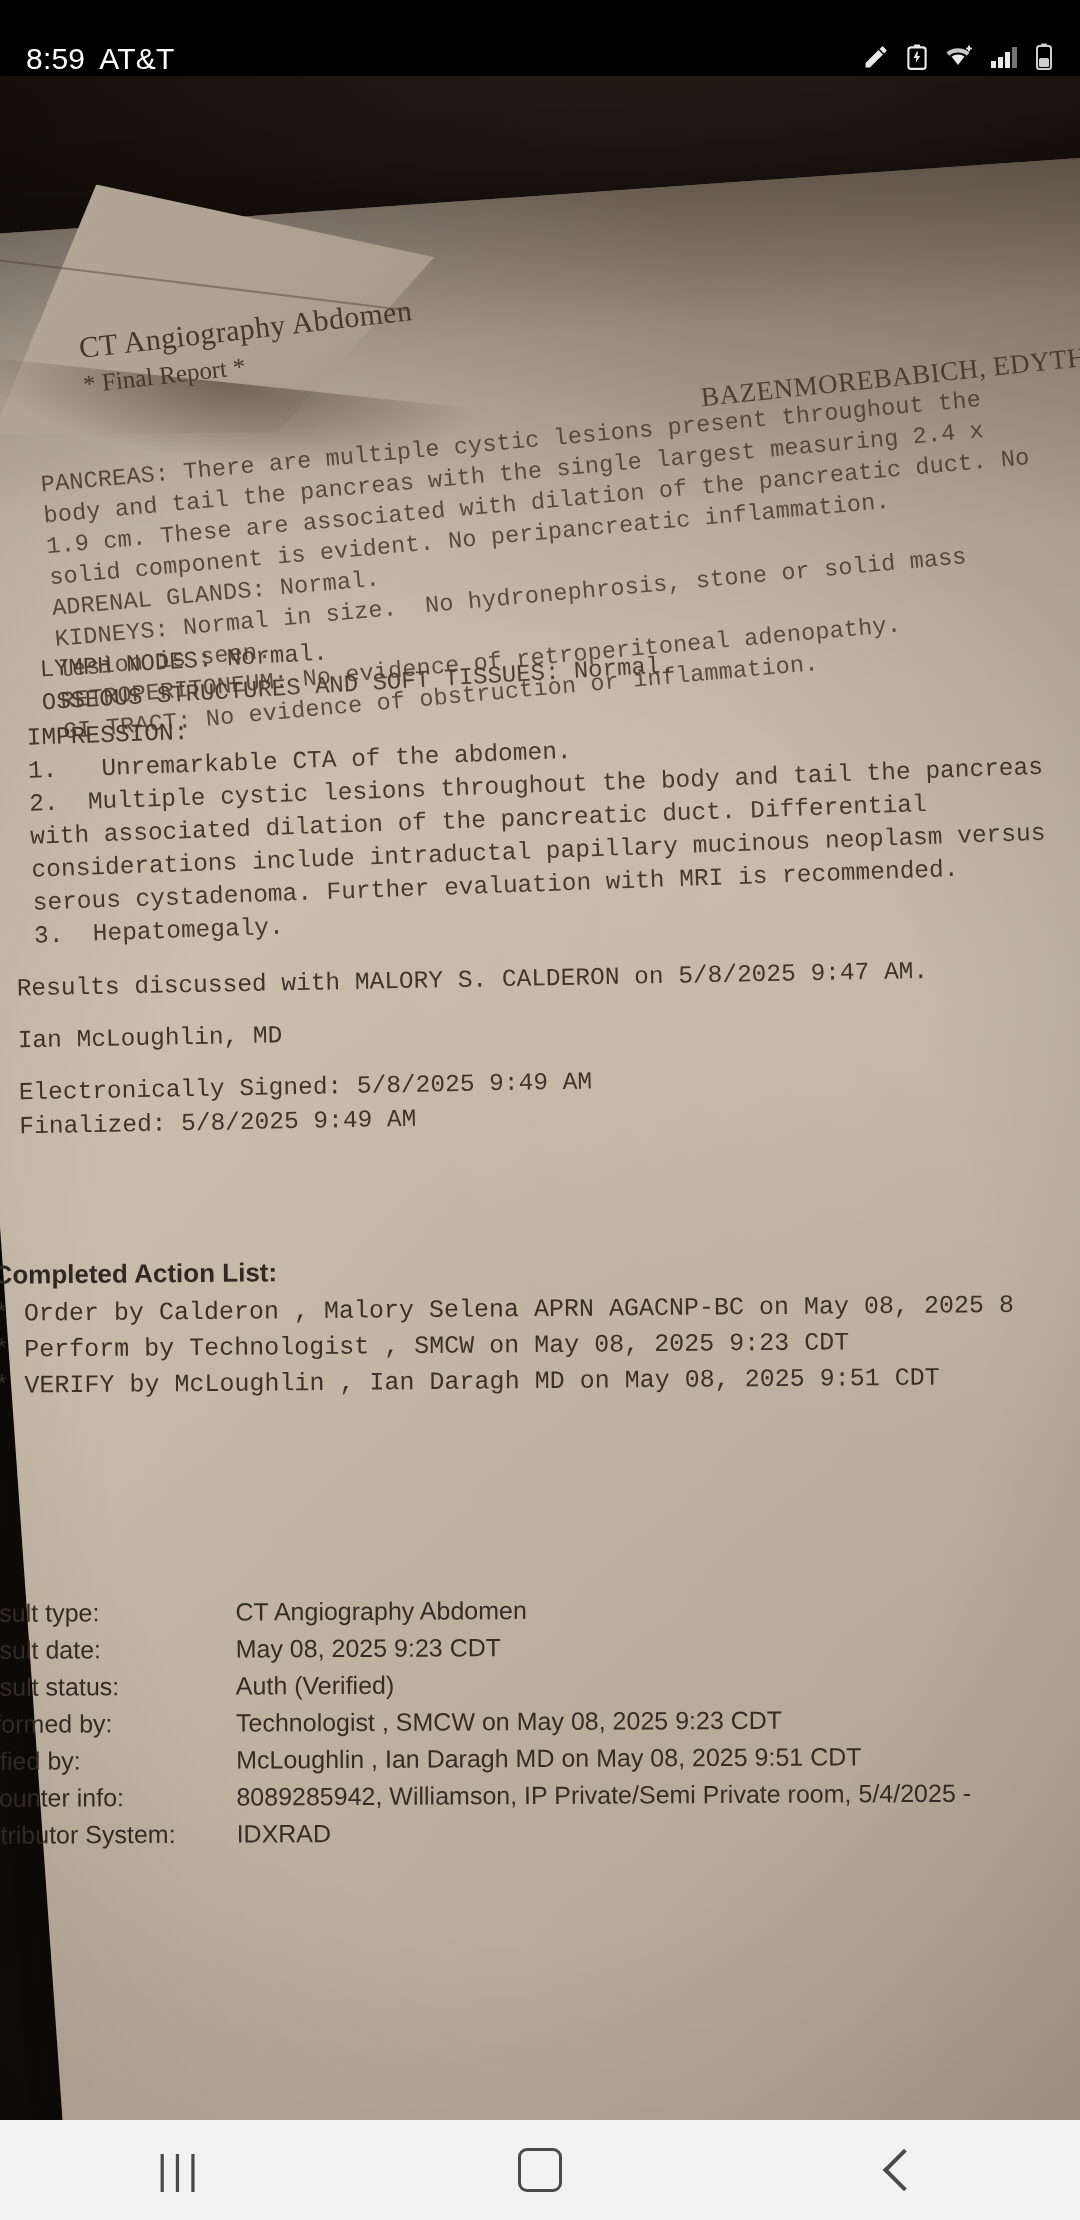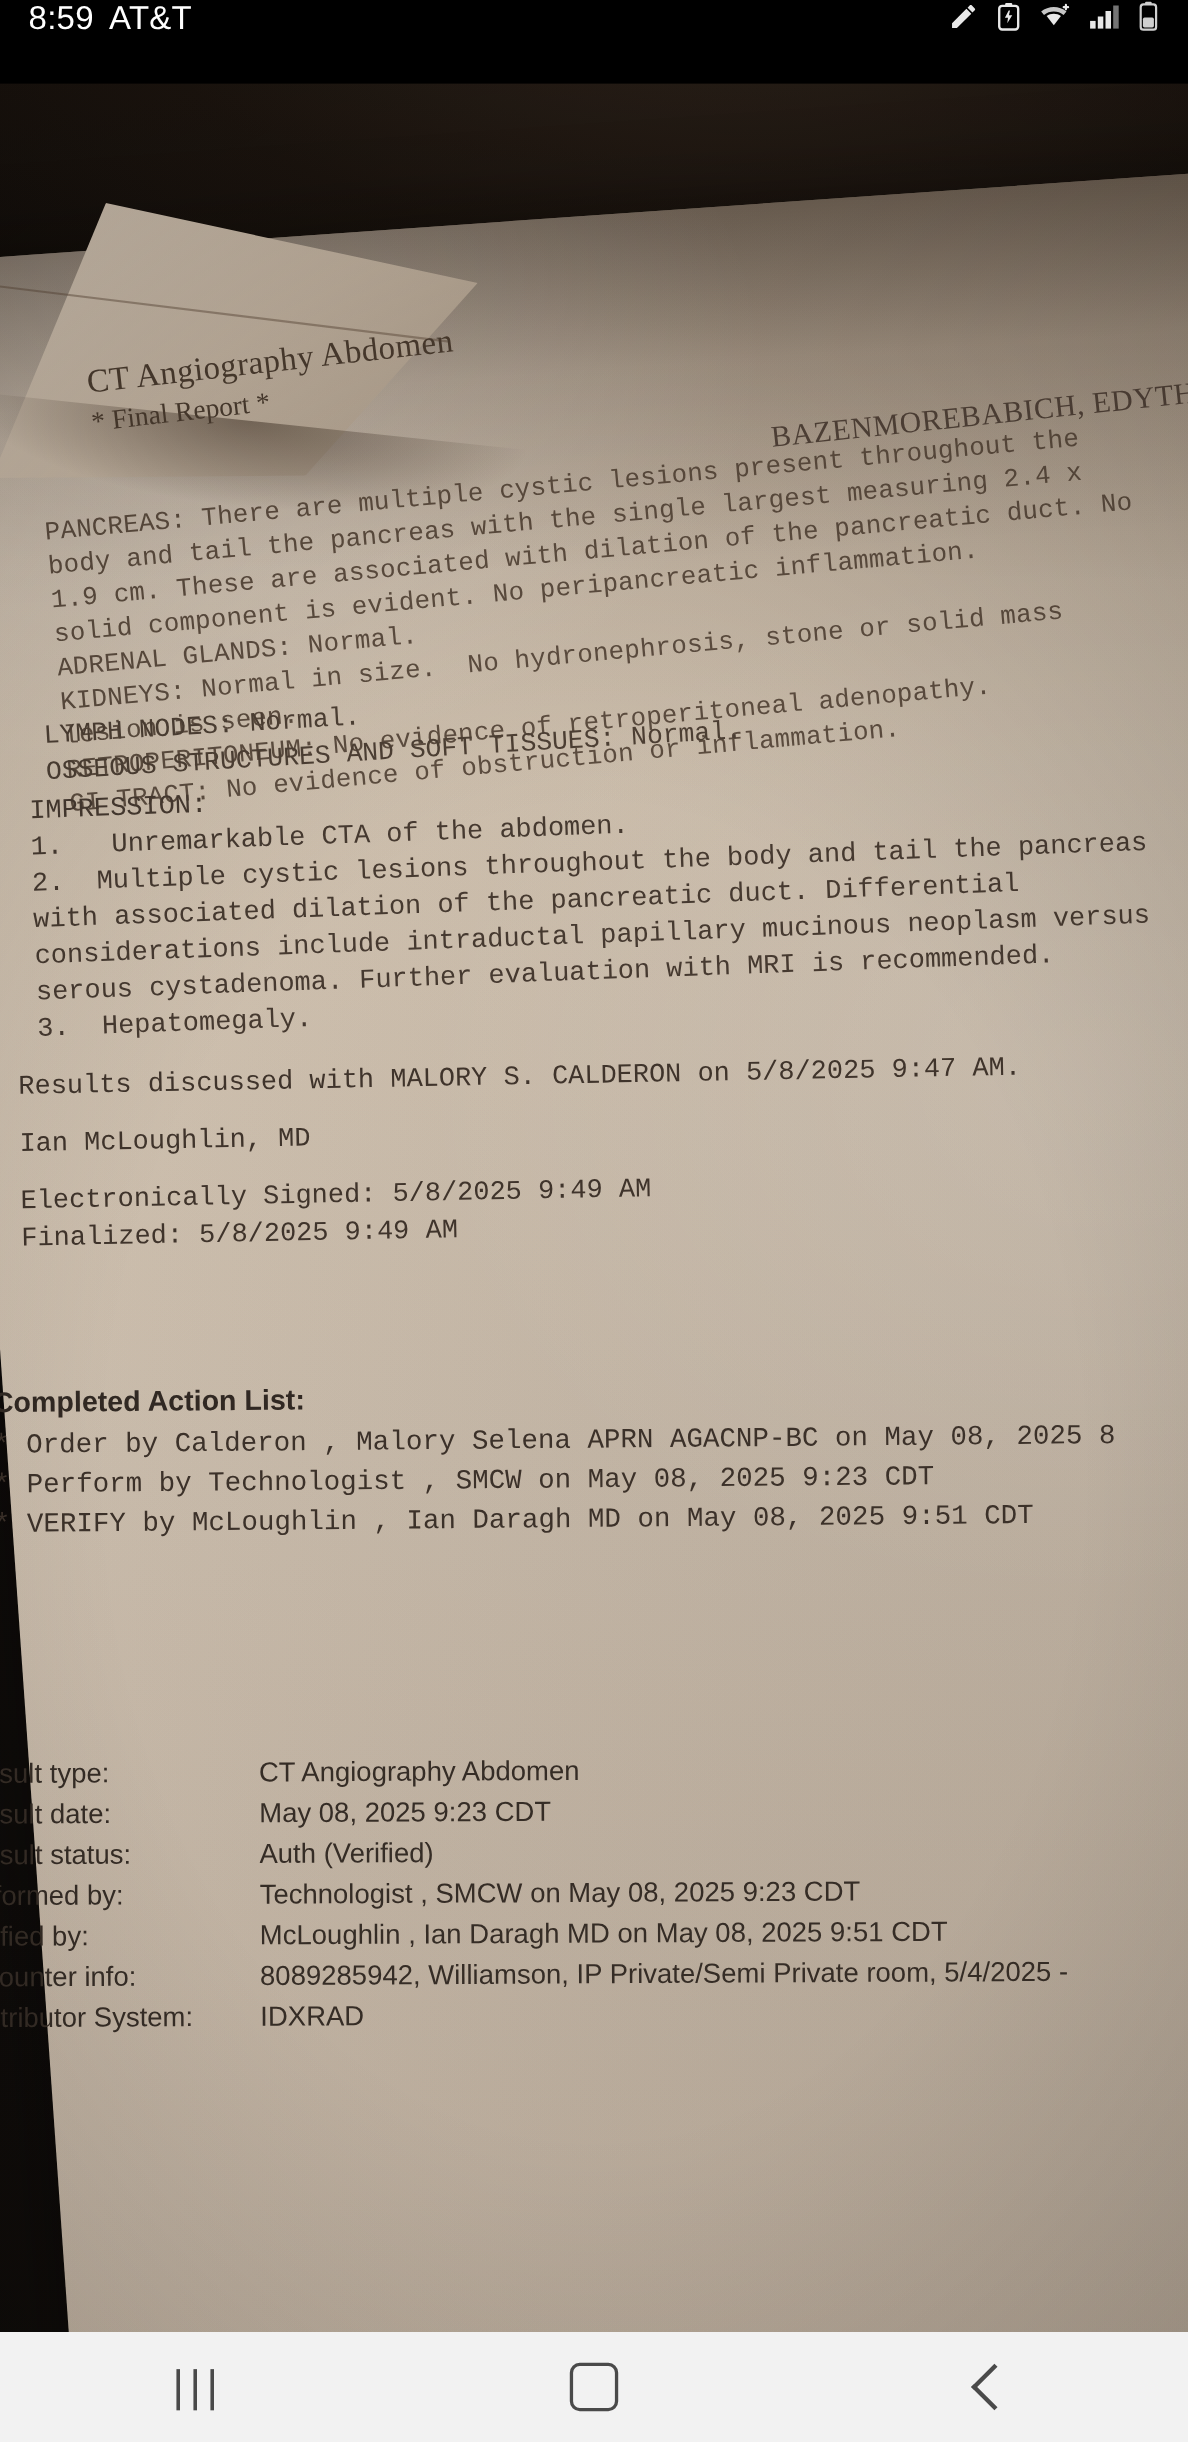--- a/index.html
+++ b/index.html
@@ -16,21 +16,21 @@
   }
 
   
   #status-bar {
     position: absolute;
     left: 0; top: 0;
     width: 1080px;
     height: 76px;
     background: #000;
     display: flex;
-    align-items: flex-start;
+    align-items: flex-end;
     justify-content: space-between;
     padding: 0 26px;
     box-sizing: border-box;
     z-index: 40;
   }
   #status-left {
     display: flex;
     align-items: center;
     gap: 14px;
     color: #fff;

